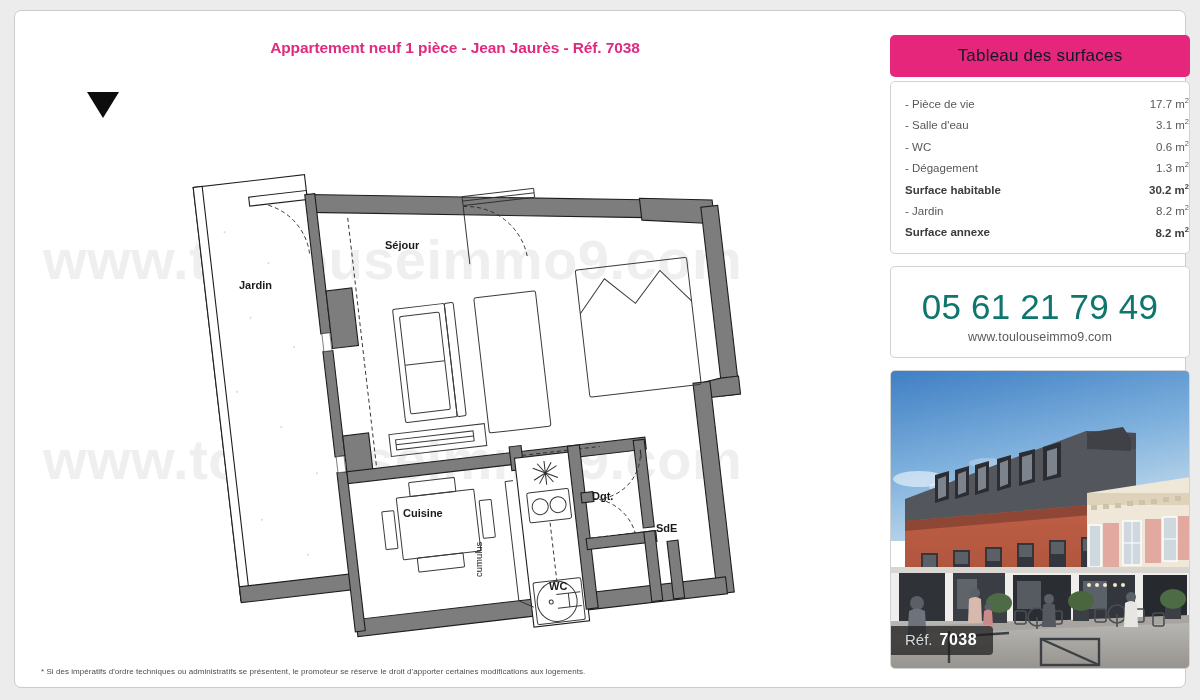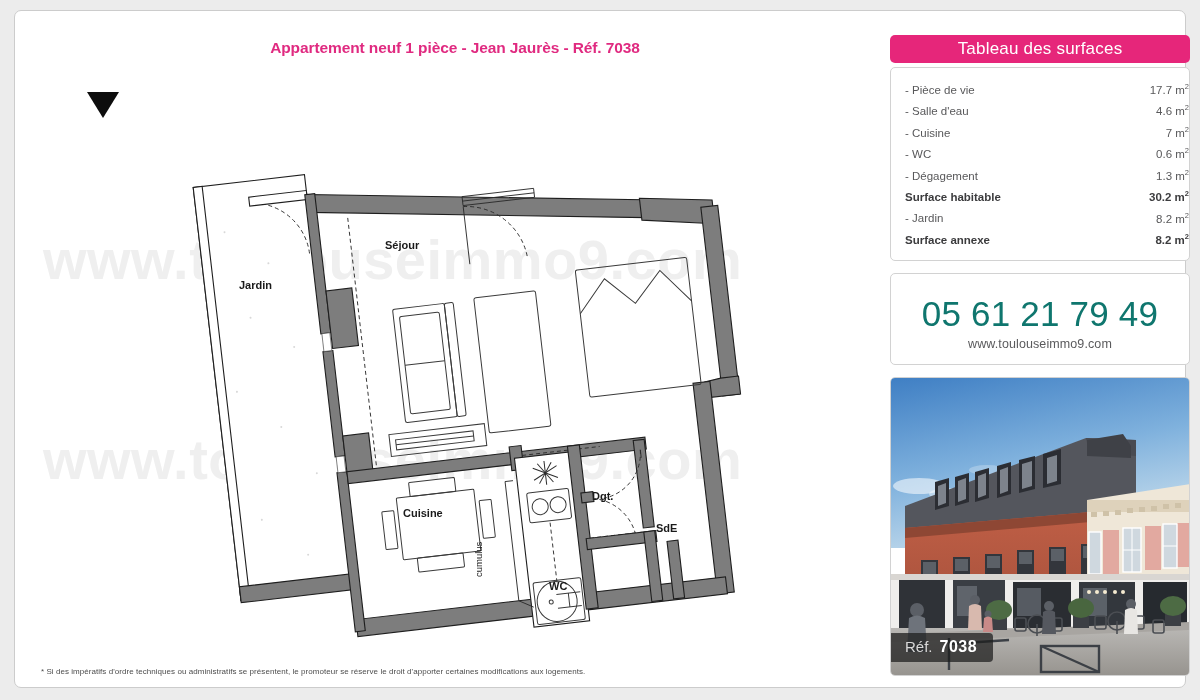--- a/index.html
+++ b/index.html
@@ -99,27 +99,27 @@
 
   .panel {
     border: 1px solid #d2d2d2;
     border-radius: 5px;
     background: #ffffff;
     box-sizing: border-box;
   }
 
   
   #surfaces-header {
-    height: 28px;
+    height: 42px;
     background: #e6267a;
     border-radius: 5px;
     display: flex;
     align-items: center;
     justify-content: center;
-    color: #ffffff;
+    color: #0f172a;
     font-size: 17px;
     letter-spacing: 0.2px;
   }
   #surfaces-panel {
     margin-top: 4px;
     padding: 10px 0 11px 14px;
   }
   .surf-row {
     display: flex;
     justify-content: space-between;
@@ -386,25 +386,21 @@
       <div id="surfaces-header">
         <span>Tableau des surfaces</span>
       </div>
       <div class="panel" id="surfaces-panel">
         <div class="surf-row">
           <span class="surf-name">- Pièce de vie</span>
           <span class="surf-val"><span>17.7 m</span><sup>2</sup></span>
         </div>
         <div class="surf-row">
           <span class="surf-name">- Salle d'eau</span>
-          <span class="surf-val"><span>4.6 m</span><sup>2</sup></span>
-        </div>
-        <div class="surf-row">
-          <span class="surf-name">- Cuisine</span>
-          <span class="surf-val"><span>7 m</span><sup>2</sup></span>
+          <span class="surf-val"><span>3.1 m</span><sup>2</sup></span>
         </div>
         <div class="surf-row">
           <span class="surf-name">- WC</span>
           <span class="surf-val"><span>0.6 m</span><sup>2</sup></span>
         </div>
         <div class="surf-row">
           <span class="surf-name">- Dégagement</span>
           <span class="surf-val"><span>1.3 m</span><sup>2</sup></span>
         </div>
         <div class="surf-row total">

